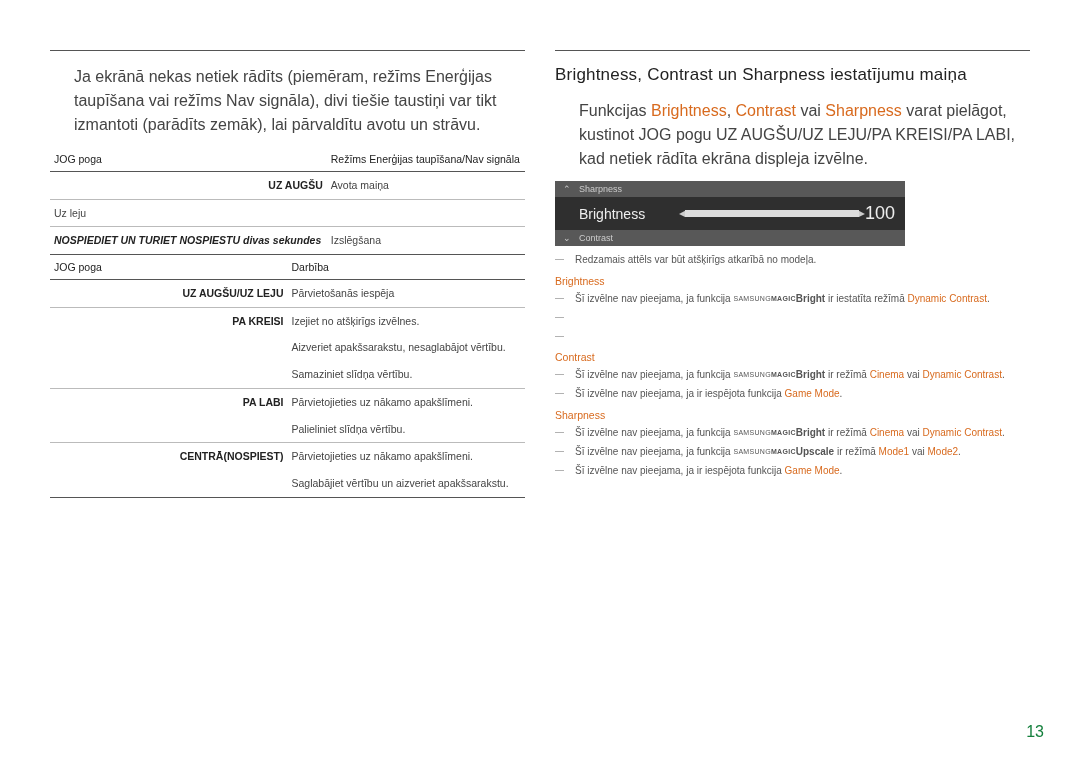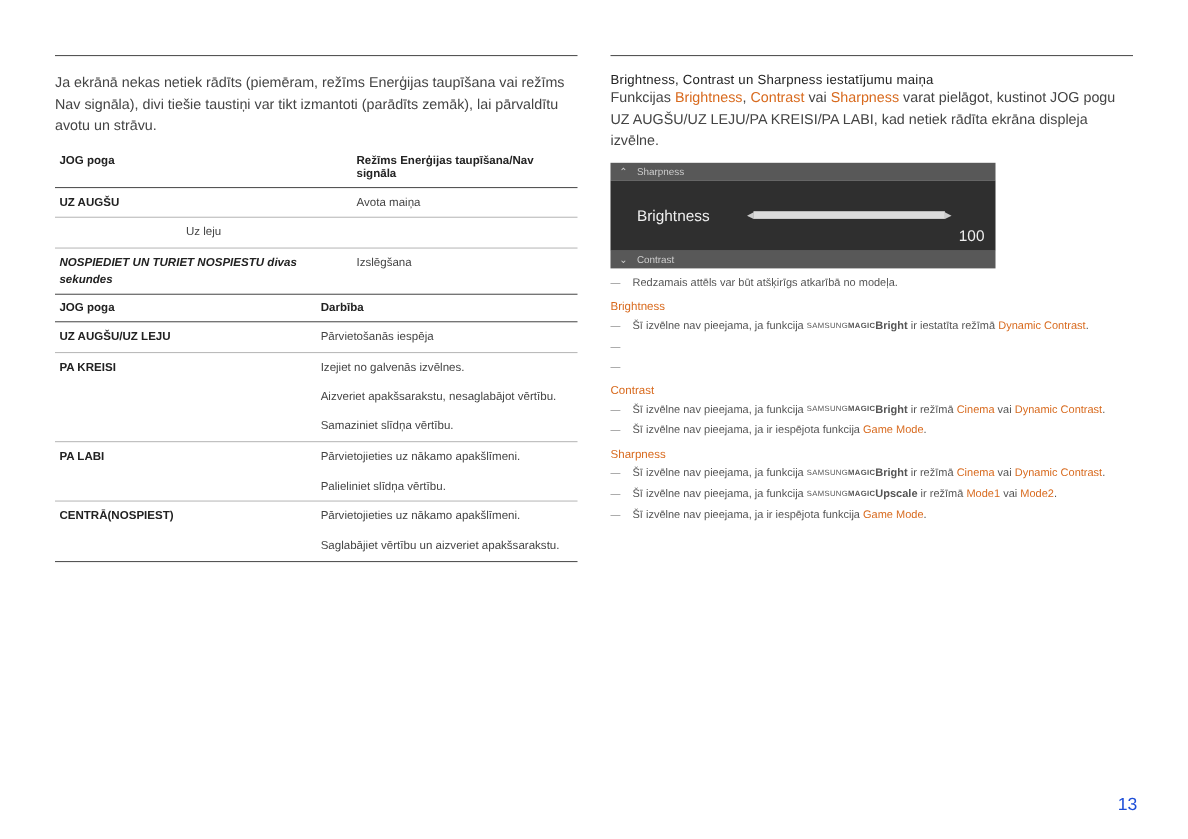--- a/index.html
+++ b/index.html
@@ -17,28 +17,28 @@
     gap: 30px;
     padding: 50px 50px 0 50px;
   }
   .col {
     flex: 1;
     min-width: 0;
   }
   .hr-thick { border: none; border-top: 1.5px solid #555; margin-bottom: 14px; }
   .hr-thin { border: none; border-top: 1px solid #555; }
   .hr-light { border: none; border-top: 1px solid #bbb; }
-  p { line-height: 1.5; margin-bottom: 10px; font-size: 13px; color: #444; }
+  p { line-height: 1.5; margin-bottom: 10px; font-size: 16px; color: #444; margin-left: 24px; }
   table { width: 100%; border-collapse: collapse; font-size: 10.5px; }
-  th { text-align: left; font-weight: bold; padding: 6px 4px; color: #222; vertical-align: top; }
+  th { text-align: left; font-weight: normal; padding: 6px 4px; color: #222; vertical-align: top; }
   td { padding: 6px 4px; color: #444; vertical-align: top; line-height: 1.4; }
   .col-left { width: 50%; }
-  .bold-cell { font-weight: bold; color: #222; text-align: left; }
+  .bold-cell { font-weight: bold; color: #222; text-align: right; }
   .bold-left { font-weight: bold; color: #222; font-style: italic; }
-  h2 { font-size: 12px; font-weight: 400; color: #222; letter-spacing: 0.2px; }
+  h2 { font-size: 17px; font-weight: 400; color: #222; margin-bottom: 14px; letter-spacing: 0.2px; }
   .orange { color: #d86a1e; }
   .osd {
     width: 350px;
     margin: 8px 0 6px 0;
     font-size: 11px;
     color: #ddd;
   }
   .osd-top, .osd-bot {
     background: #585858;
     padding: 3px 10px 3px 24px;
@@ -49,28 +49,28 @@
   .osd-mid {
     background: #2f2f2f;
     padding: 6px 10px 6px 24px;
     position: relative;
     display: flex;
     align-items: center;
   }
   .osd-label { flex: 0 0 100px; font-size: 14px; color: #eee; }
   .osd-bar { flex: 1; height: 7px; background: #ddd; position: relative; }
   .osd-tri { font-size: 8px; color: #ccc; }
-  .osd-val { width: 30px; text-align: right; font-size: 14px; color: #eee; margin-top: 36px; }
+  .osd-val { width: 30px; text-align: right; font-size: 18px; color: #eee; }
   .osd-chev { position: absolute; left: 8px; font-size: 9px; }
   .note-row { display: flex; gap: 6px; margin: 4px 0; line-height: 1.5; font-size: 10px; color: #555; }
   .note-dash { flex: 0 0 14px; color: #888; font-size: 9px; padding-top:1px; }
   .subhead { color: #d86a1e; font-size: 10.5px; margin: 8px 0 2px 0; }
   .magic { font-size: 7px; letter-spacing: 0.3px; display:inline-block; line-height:0.8; vertical-align: 1px;}
-  .pagenum { position: absolute; bottom: 22px; right: 46px; font-size: 16px; color: #1d4ed8; }
-  .center { text-align: center; }
+  .pagenum { position: absolute; bottom: 22px; right: 36px; font-size: 16px; color: #15803d; }
+  .center { }
   .left-head { text-align: left; }
 </style>
 </head>
 <body>
 
 <div class="page">
 
   <div class="col">
     <hr class="hr-thick">
     <p>Ja ekrānā nekas netiek rādīts (piemēram, režīms Enerģijas taupīšana vai režīms Nav signāla), divi tiešie taustiņi var tikt izmantoti (parādīts zemāk), lai pārvaldītu avotu un strāvu.</p>
@@ -132,21 +132,21 @@
         <td class="bold-cell">UZ AUGŠU/UZ LEJU</td>
         <td>Pārvietošanās iespēja</td>
           </tr>
       <tr>
             <td colspan="2" style="padding:0">
               <hr class="hr-light">
             </td>
           </tr>
       <tr>
         <td class="bold-cell" rowspan="3">PA KREISI</td>
-        <td>Izejiet no galvenās izvēlnes.</td>
+        <td>Izejiet no atšķirīgs izvēlnes.</td>
           </tr>
       <tr>
             <td>Aizveriet apakšsarakstu, nesaglabājot vērtību.</td>
           </tr>
       <tr>
             <td>Samaziniet slīdņa vērtību.</td>
           </tr>
       <tr>
             <td colspan="2" style="padding:0">
               <hr class="hr-light">

